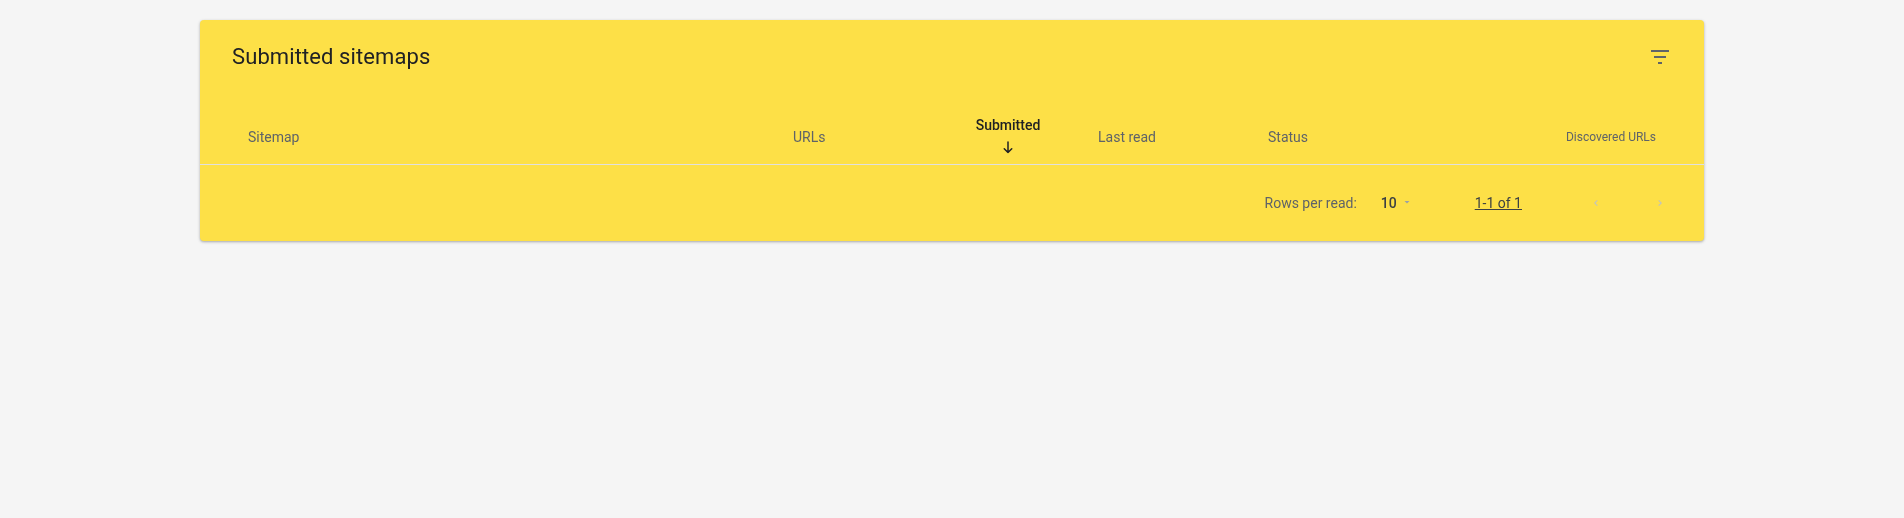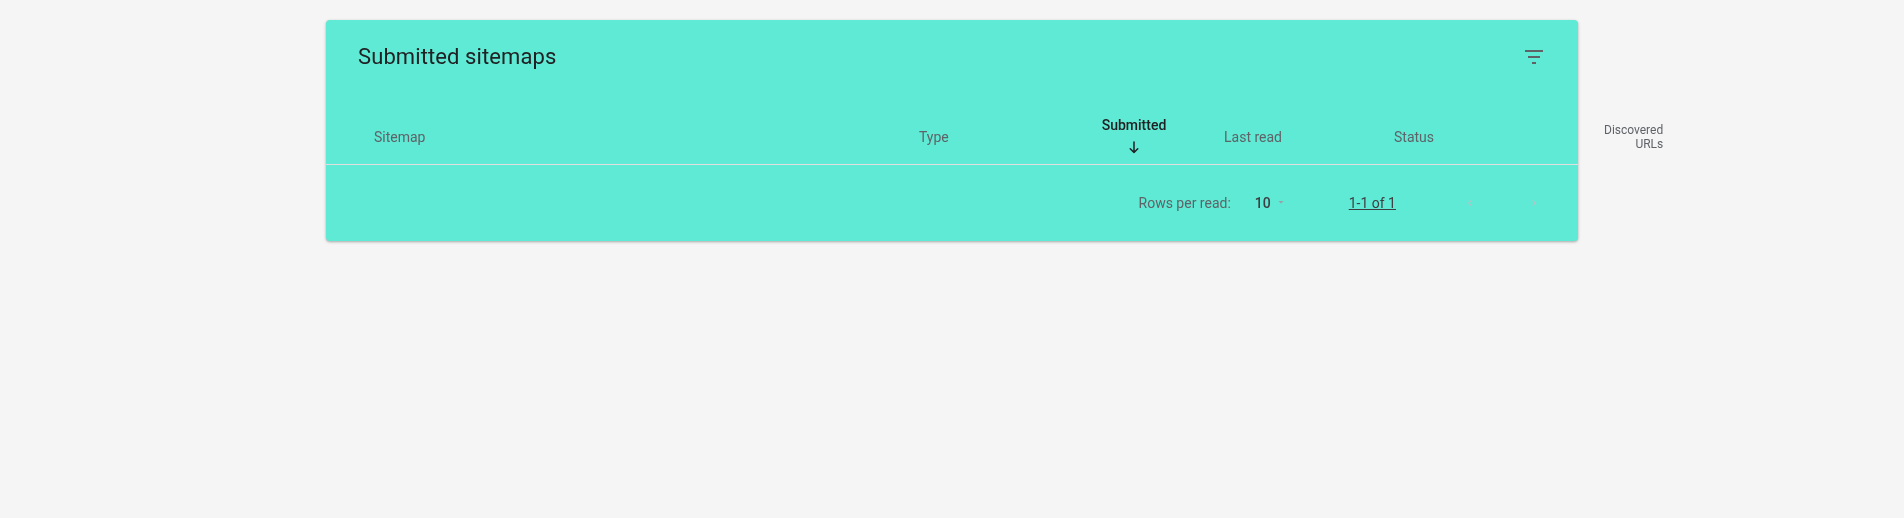--- a/index.html
+++ b/index.html
@@ -6,24 +6,24 @@
       margin: 0;
       padding: 0;
       box-sizing: border-box;
     }
     body {
       font-family: Roboto, Arial, sans-serif;
       background: #f5f5f5;
       padding: 20px;
     }
     .card {
-      background: #5eead4;
+      background: #fde047;
       border-radius: 4px;
       box-shadow: 0 1px 3px rgba(60,64,67,0.3), 0 1px 2px rgba(60,64,67,0.15);
-      width: 1252px;
+      width: 1504px;
       margin: 0 auto;
     }
     .card-header {
       display: flex;
       align-items: center;
       justify-content: space-between;
       padding: 24px 32px 40px 32px;
     }
     .card-title {
       font-size: 22px;
@@ -157,21 +157,21 @@
     <div class="filter-icon">
       <svg width="24" height="24" viewBox="0 0 24 24" fill="currentColor">
         <path d="M3 5h18v2H3V5zm3 6h12v2H6v-2zm4 6h4v2h-4v-2z"></path>
       </svg>
     </div>
   </div>
 
   <div class="table">
     <div class="table-header">
       <div class="col-sitemap">Sitemap</div>
-      <div class="col-type">Type</div>
+      <div class="col-type">URLs</div>
       <div class="col-submitted sorted">
         <span>Submitted</span>
         <span class="sort-arrow">
           <svg width="18" height="18" viewBox="0 0 24 24" fill="currentColor">
             <path d="M12 4v14m0 0l-5-5m5 5l5-5" stroke="currentColor" stroke-width="2" fill="none" stroke-linecap="round" stroke-linejoin="round"></path>
           </svg>
         </span>
       </div>
       <div class="col-lastread">Last read</div>
       <div class="col-status">Status</div>

